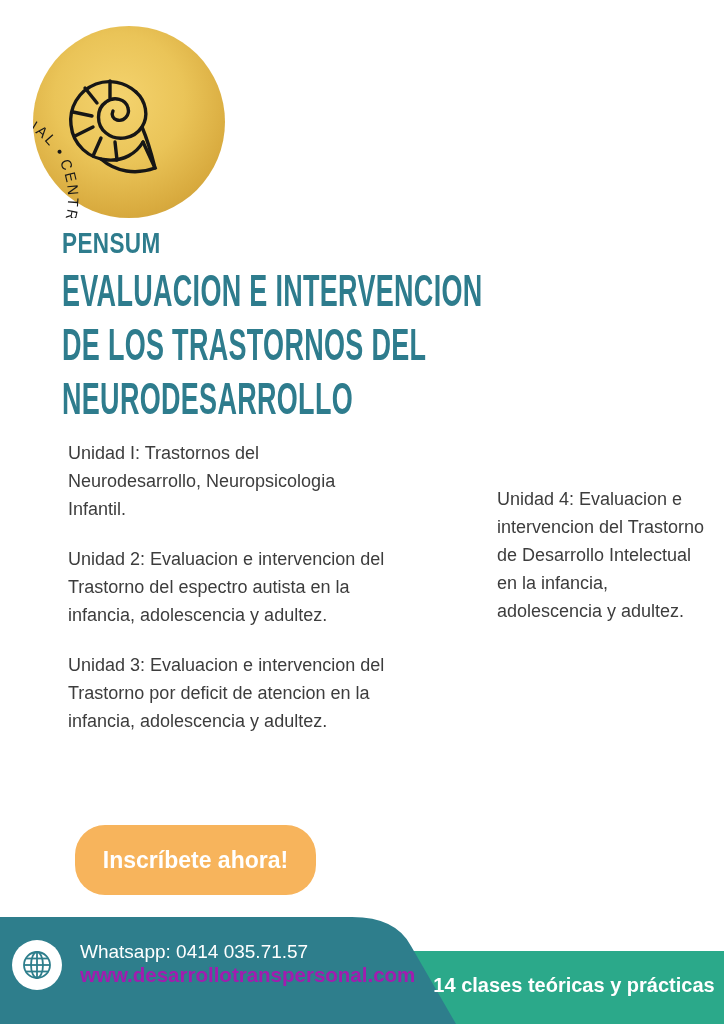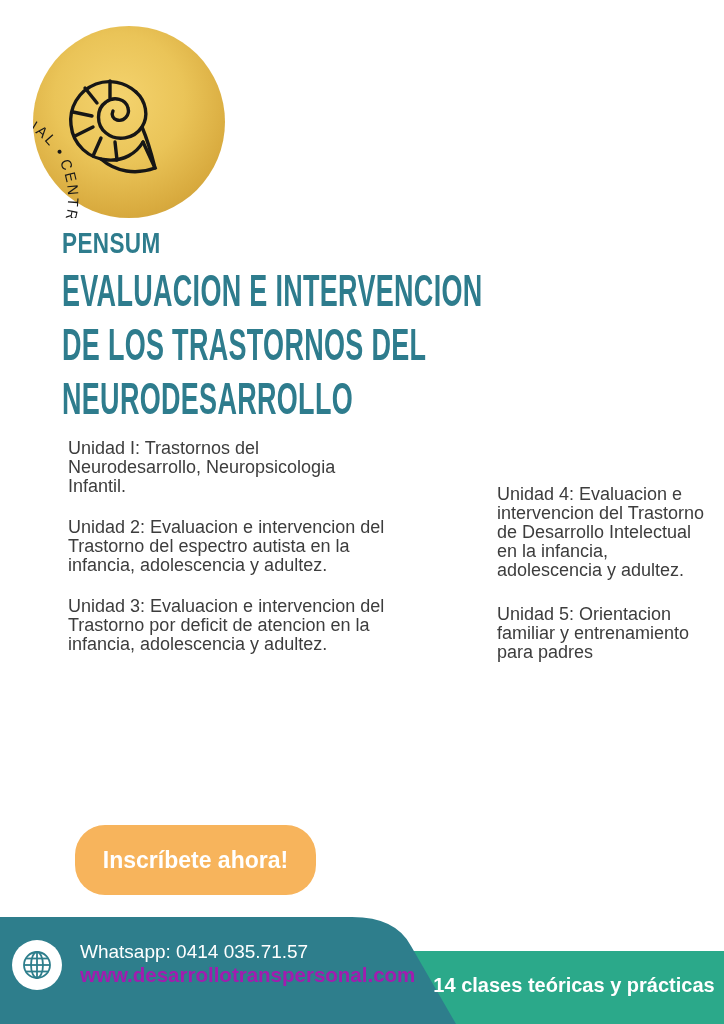--- a/index.html
+++ b/index.html
@@ -16,21 +16,21 @@
     transform:scaleX(0.75);transform-origin:left top;
     letter-spacing:0.5px;white-space:nowrap;line-height:32px;
   }
   .title{position:absolute;left:62px;top:264px;}
   .title .line{
     font-size:45px;font-weight:bold;color:#2E7C8D;line-height:54px;
     transform:scaleX(0.60);transform-origin:left top;white-space:nowrap;
     letter-spacing:0.5px;
   }
   
-  .col{position:absolute;color:#3D3D3D;font-size:18px;line-height:19px;}
+  .col{position:absolute;color:#3D3D3D;font-size:18px;line-height:28px;}
   .col-left{left:68px;top:439px;width:400px;}
   .col-right{left:453px;top:485px;width:262px;}
   .para{white-space:pre-line;margin:0 0 22px 0;}
   .col-right .para{margin-bottom:25px;margin-left:44px;}
   
   .cta{
     position:absolute;left:75px;top:825px;width:241px;height:70px;
     background:#F7B45C;border:none;border-radius:30px;cursor:pointer;
     color:#ffffff;font-size:23px;font-weight:bold;
     font-family:"Liberation Sans",sans-serif;
@@ -117,23 +117,20 @@
 Trastorno por deficit de atencion en la
 infancia, adolescencia y adultez.</p>
   </div>
 
   <div class="col col-right">
     <p class="para">Unidad 4: Evaluacion e
 intervencion del Trastorno
 de Desarrollo Intelectual
 en la infancia,
 adolescencia y adultez.</p>
-    <p class="para">Unidad 5: Orientacion
-familiar y entrenamiento
-para padres</p>
   </div>
 
   <button class="cta">Inscríbete ahora!</button>
 
   <svg class="footer-svg" viewBox="0 0 724 114">
     <rect x="400" y="41" width="324" height="73" fill="#2BA98A"></rect>
     <path d="M 0 7 L 352 7 Q 396 7 411 36 L 456 114 L 0 114 Z" fill="#2E7E8C"></path>
   </svg>
 
   <div class="globe-wrap">

